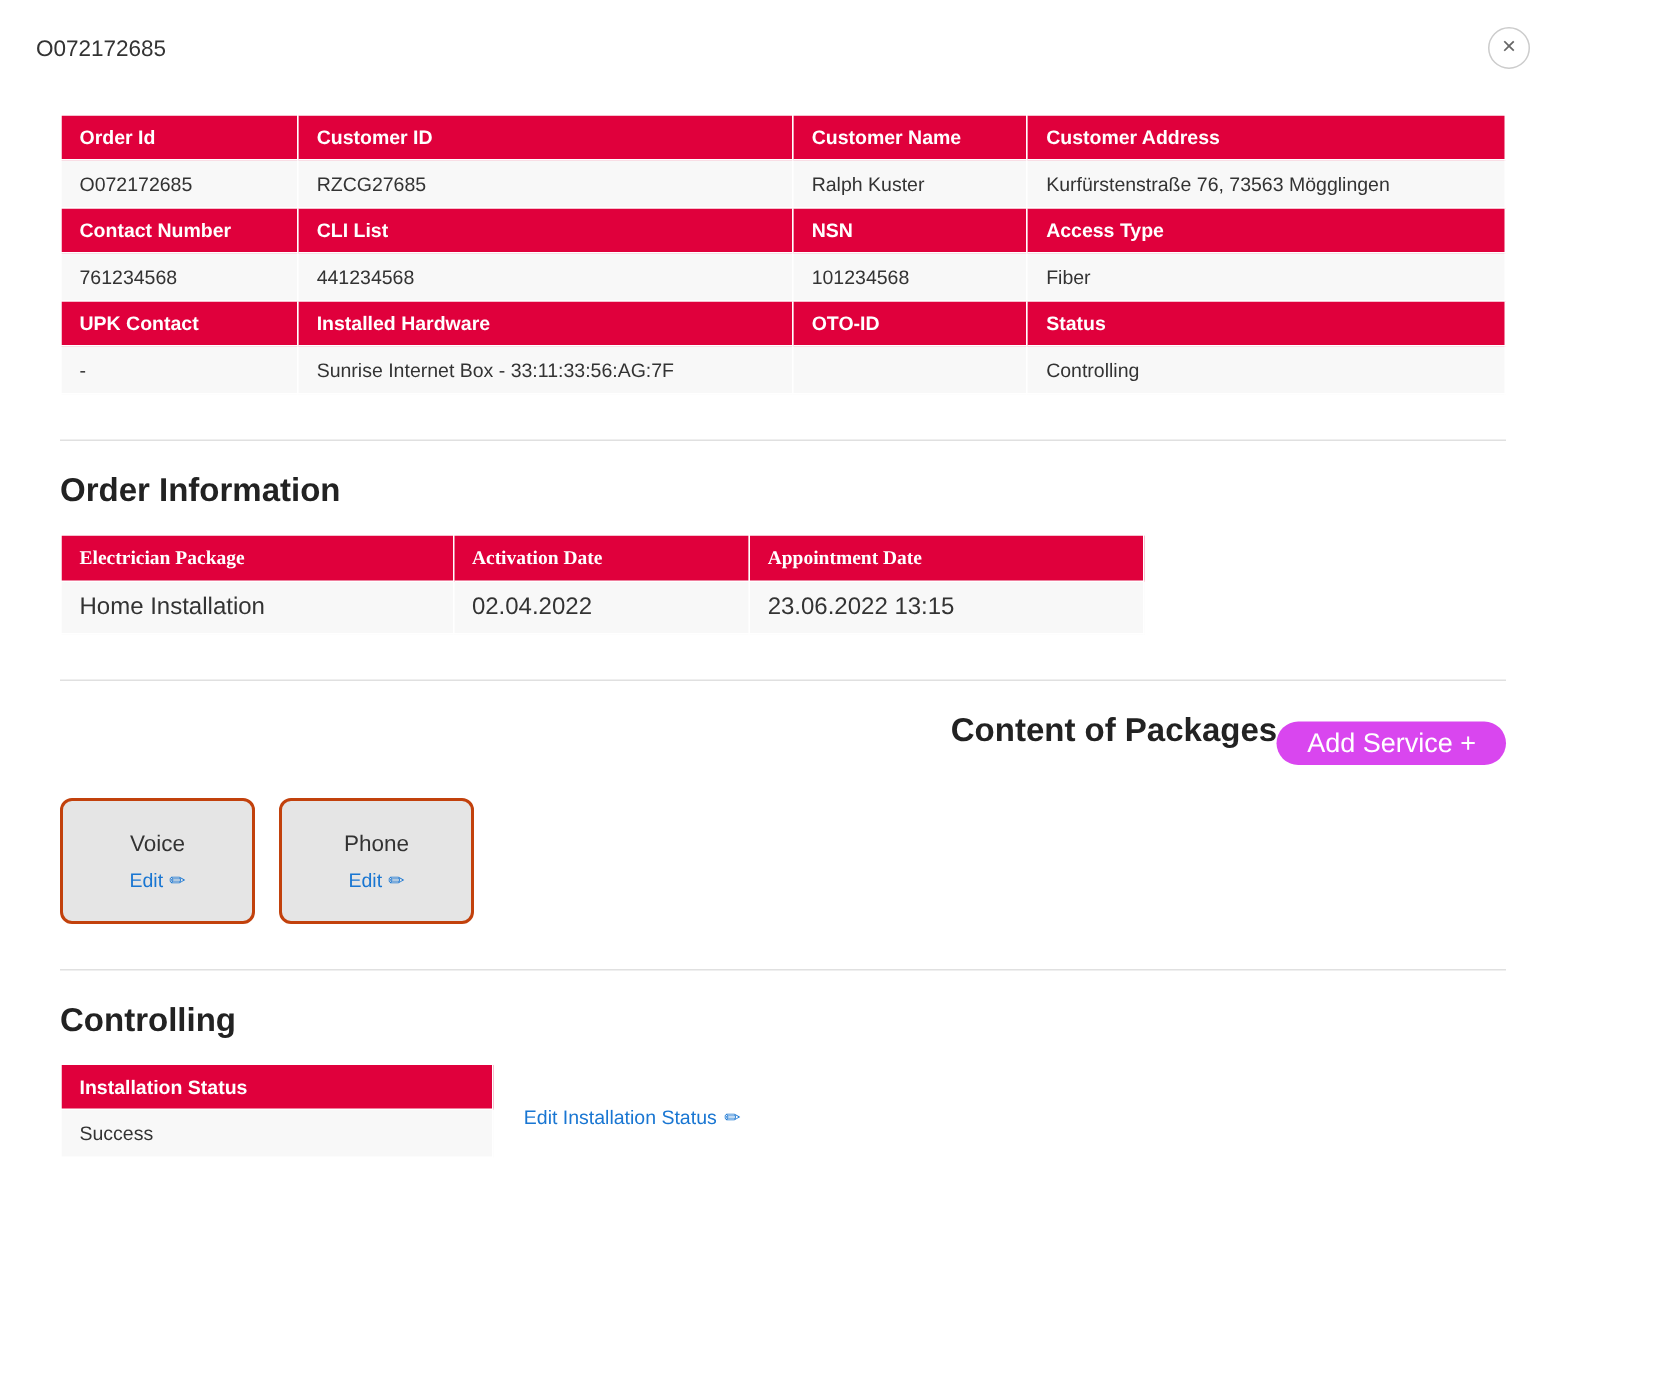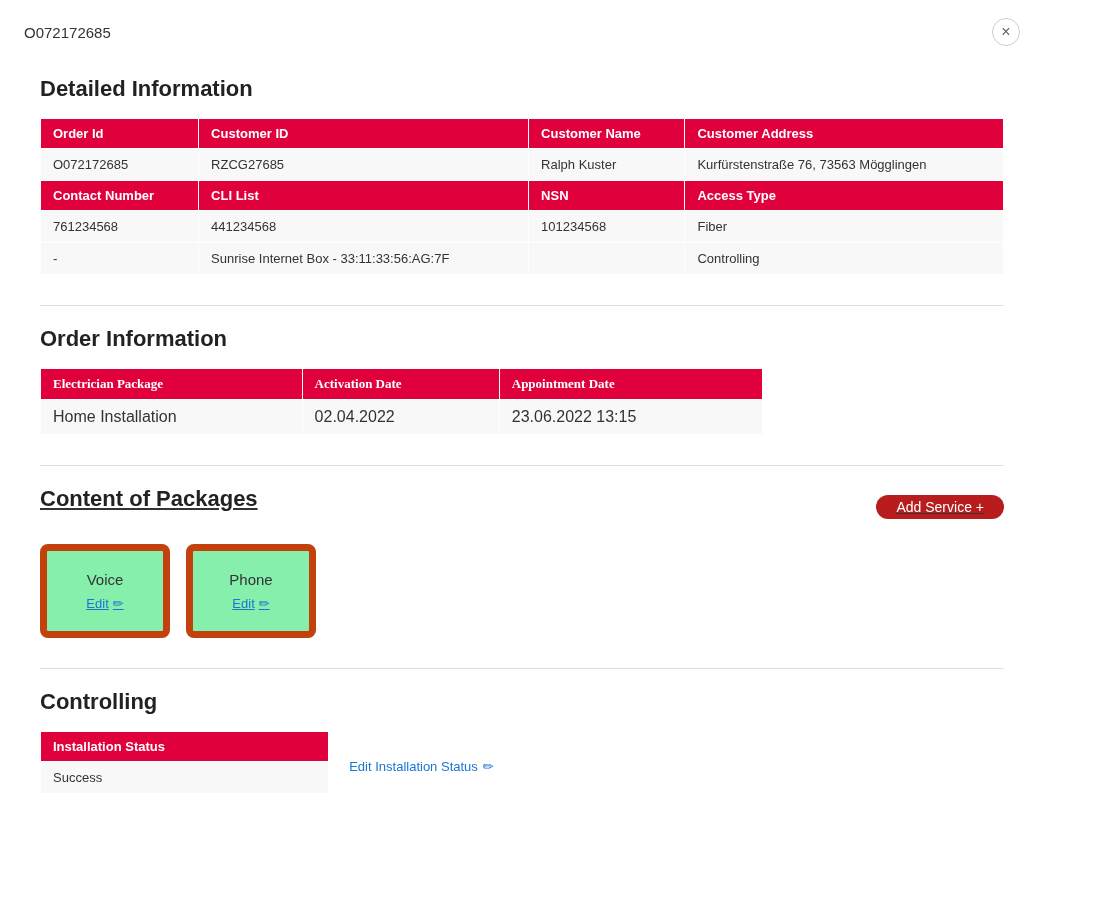--- a/index.html
+++ b/index.html
@@ -94,63 +94,61 @@
     }
     .order-info-table td {
       background: #f8f8f8;
       padding: 8px 12px;
       font-size: 16px;
       color: #333;
       border: 1px solid #fff;
     }
     .packages-header {
       display: flex;
-      justify-content: space-between;
+      justify-content: flex-end;
       align-items: center;
       margin-bottom: 16px;
-      text-decoration: underline;
     }
     .add-service-btn {
-      background: #b91c1c;
+      background: #d946ef;
       color: #fff;
       border: none;
       border-radius: 20px;
       padding: 4px 20px;
-      font-size: 14px;
+      font-size: 18px;
       cursor: pointer;
       font-weight: 500;
     }
     .packages-cards {
       display: flex;
       gap: 16px;
       margin-bottom: 30px;
     }
     .package-card {
-      border: 7px solid #c2410c;
+      border: 2px solid #c2410c;
       border-radius: 8px;
       padding: 20px 30px;
       min-width: 130px;
       text-align: center;
-      background: #86efac;
+      background: #e5e5e5;
     }
     .package-card-name {
       font-size: 15px;
       font-weight: 500;
       color: #333;
       margin-bottom: 8px;
     }
     .package-card-edit {
       color: #1976d2;
       font-size: 13px;
       cursor: pointer;
       display: flex;
       align-items: center;
       justify-content: center;
       gap: 4px;
-      text-decoration: underline;
     }
     .edit-icon {
       font-size: 13px;
       color: #1976d2;
     }
     .controlling-section {
       margin-top: 10px;
     }
     .installation-status-table {
       width: 30%;
@@ -199,21 +197,20 @@
 <body>
 
 <div class="window">
   <div class="title-bar">
     <span class="title-bar-text">O072172685</span>
     <button class="close-btn">×</button>
   </div>
 
   <div class="content">
 
-    <div class="section-title">Detailed Information</div>
 
     <table class="info-grid">
       <thead>
         <tr>
           <th>Order Id</th>
           <th>Customer ID</th>
           <th>Customer Name</th>
           <th>Customer Address</th>
         </tr>
       </thead>
@@ -228,20 +225,26 @@
           <th>Contact Number</th>
           <th>CLI List</th>
           <th>NSN</th>
           <th>Access Type</th>
         </tr>
         <tr>
           <td>761234568</td>
           <td>441234568</td>
           <td>101234568</td>
           <td>Fiber</td>
+        </tr>
+        <tr>
+          <th>UPK Contact</th>
+          <th>Installed Hardware</th>
+          <th>OTO-ID</th>
+          <th>Status</th>
         </tr>
         <tr>
           <td>-</td>
           <td>Sunrise Internet Box - 33:11:33:56:AG:7F</td>
           <td></td>
           <td>Controlling</td>
         </tr>
       </tbody>
     </table>
 

